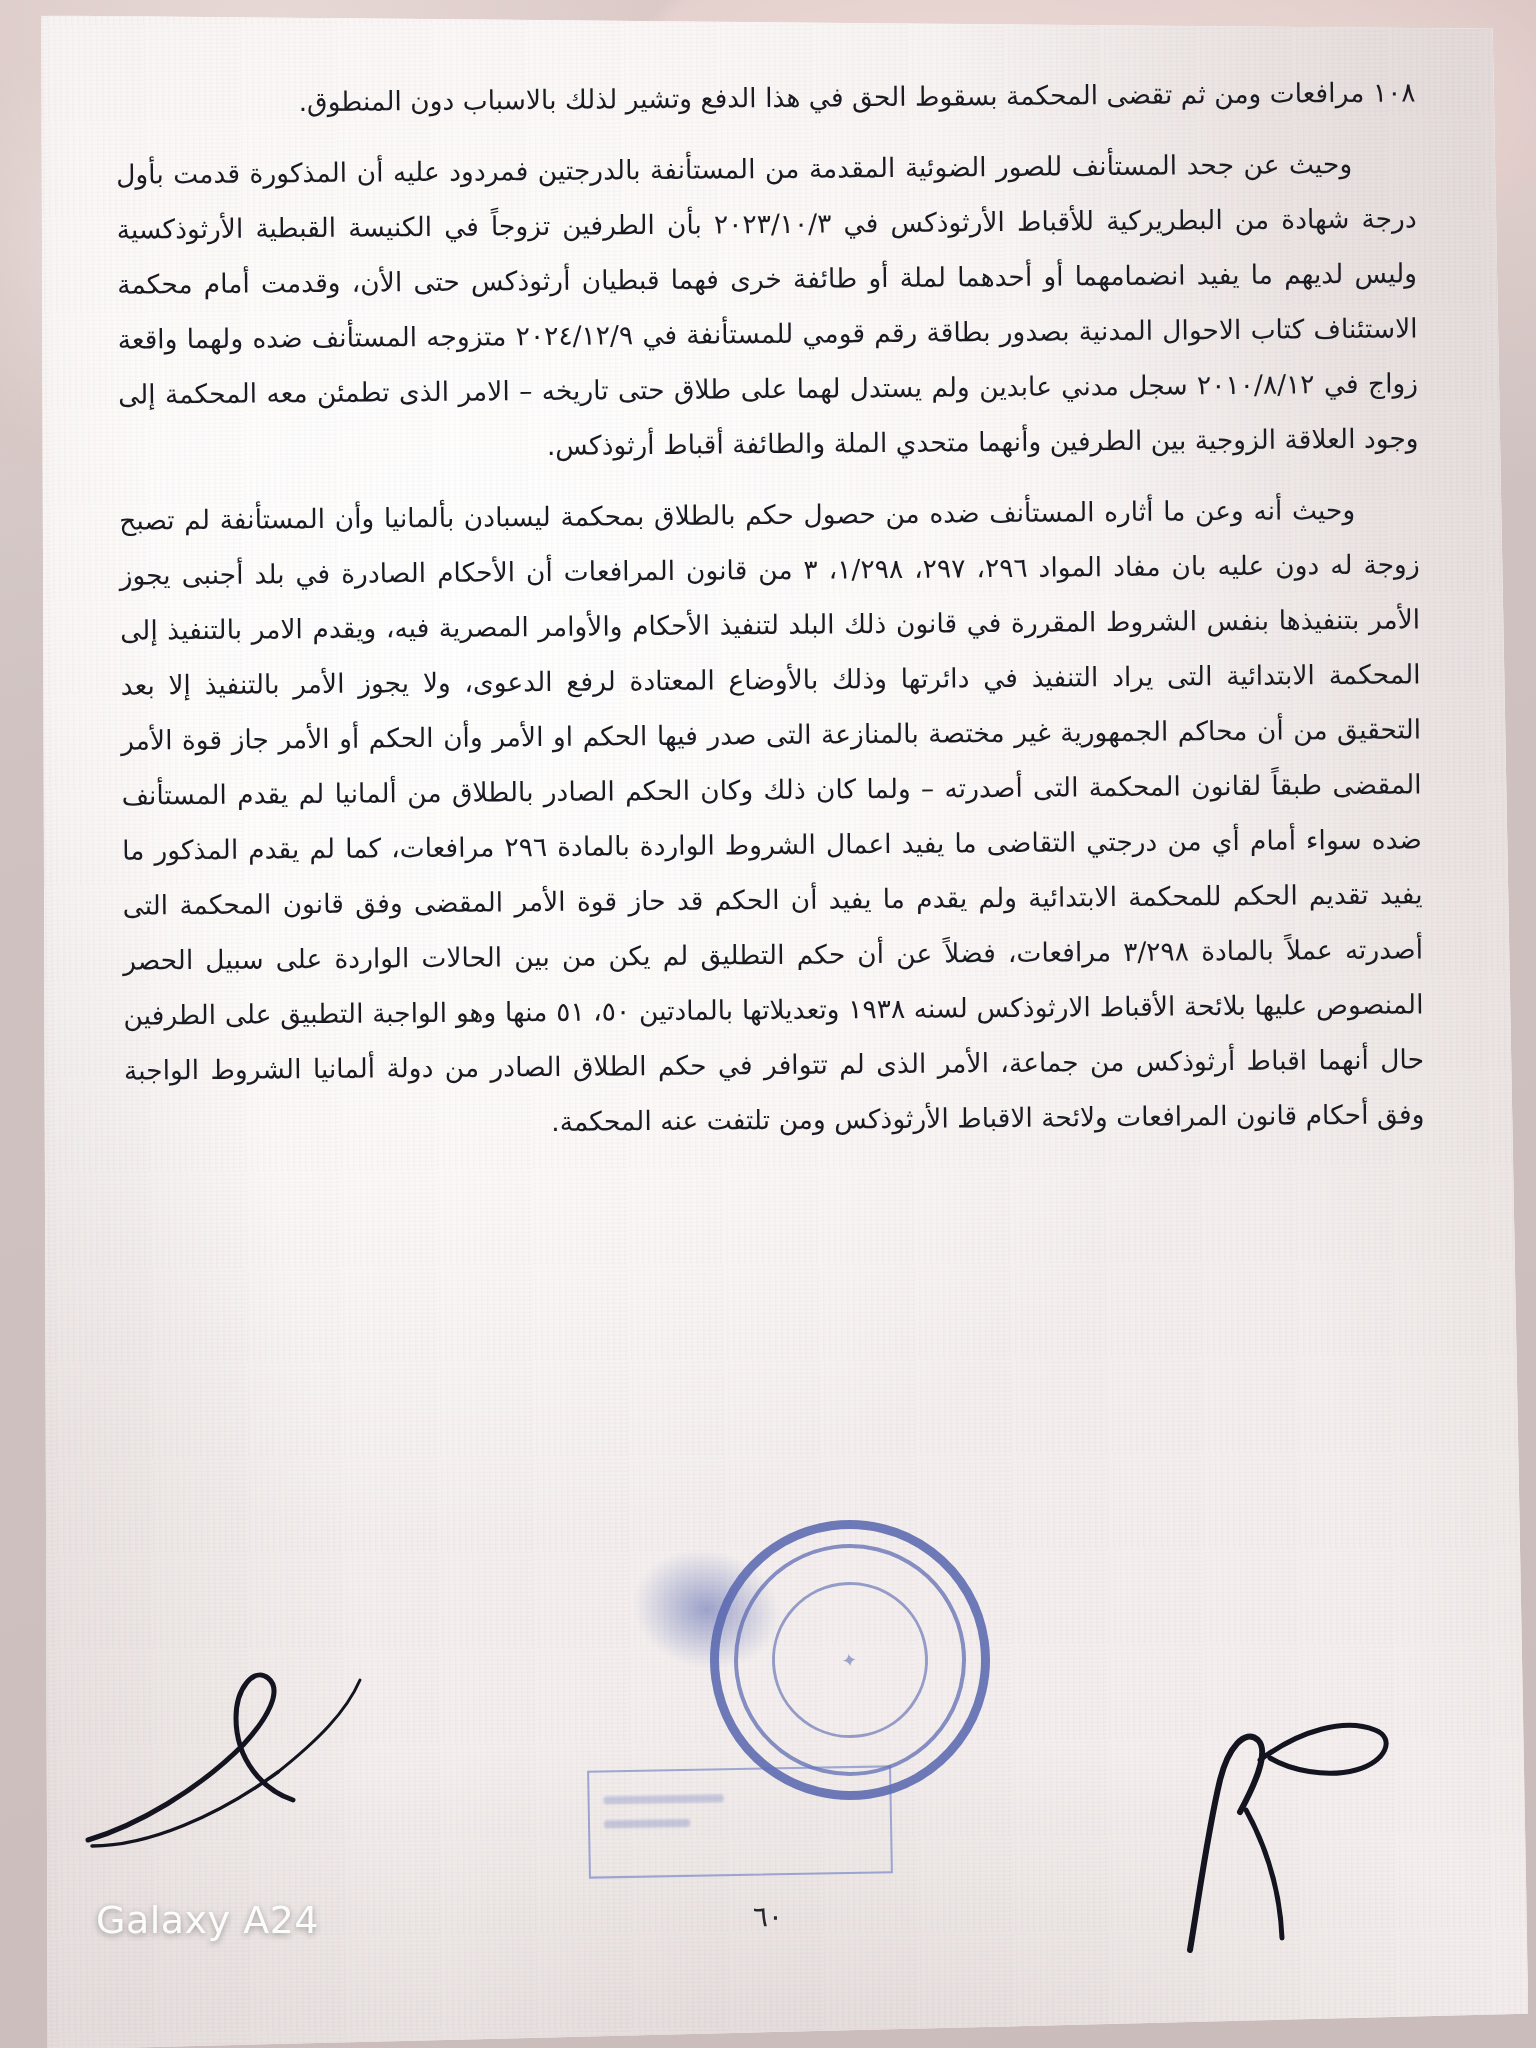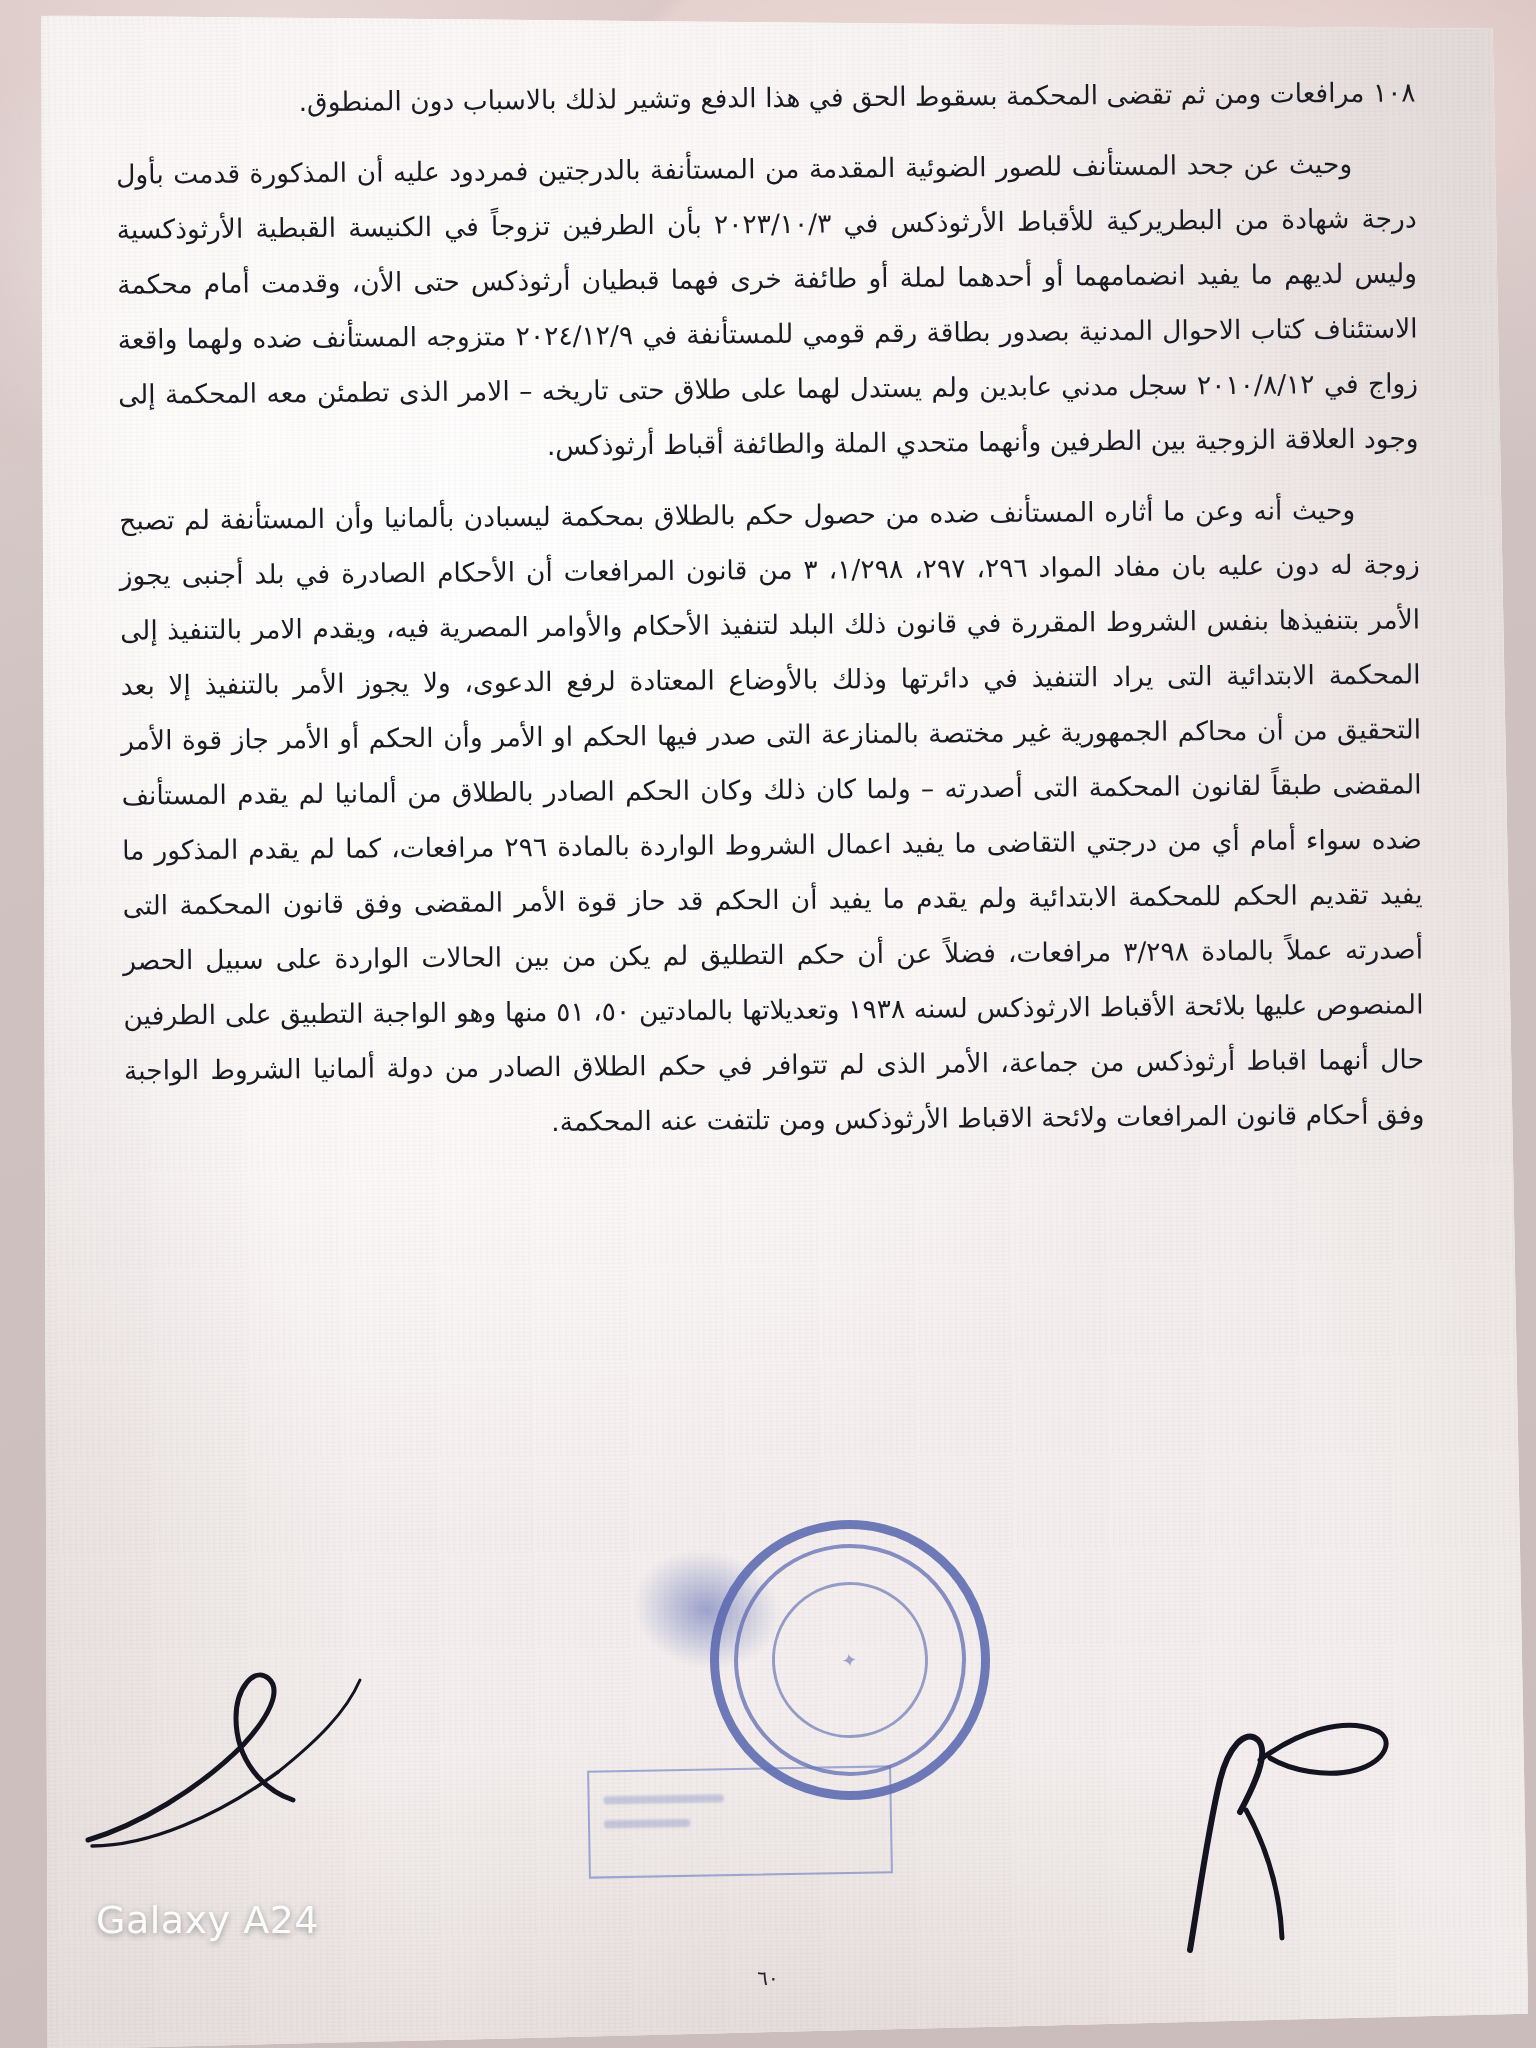--- a/index.html
+++ b/index.html
@@ -157,24 +157,24 @@
   .bluebox .l2 { top: 48px; width: 86px; }
 
   
   .sig-left  { position: absolute; left: 78px;  top: 1640px; width: 330px; height: 260px; pointer-events: none;}
   .sig-right { position: absolute; left: 1150px; top: 1700px; width: 260px; height: 280px; pointer-events: none;}
 
   
   .page-num {
     position: absolute;
     left: 50%;
-    top: 1966px;
+    top: 1900px;
     transform: translateX(-50%) rotate(-0.5deg);
     font-family: Liberation Serif, serif;
-    font-size: 20px;
+    font-size: 28px;
     color: #26262e;
     letter-spacing: 2px;
   }
   
   .watermark {
     position: absolute;
     left: 96px;
     top: 1898px;
     font-family: "DejaVu Sans", "Liberation Sans", sans-serif;
     font-size: 38px;

